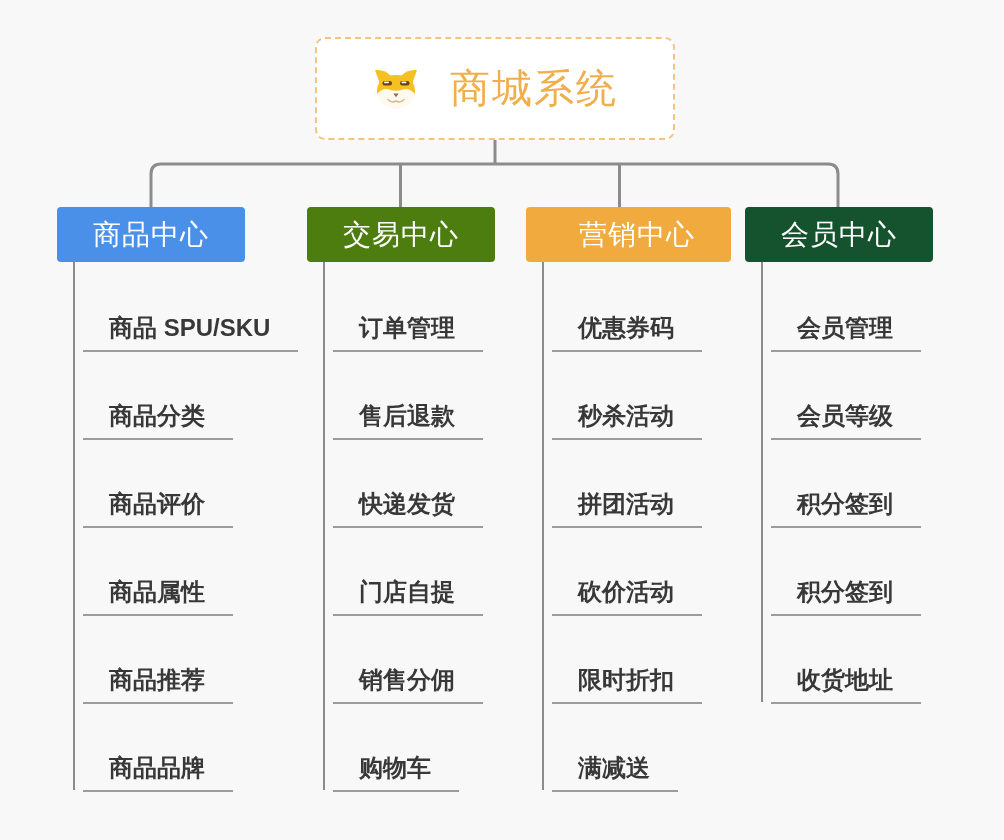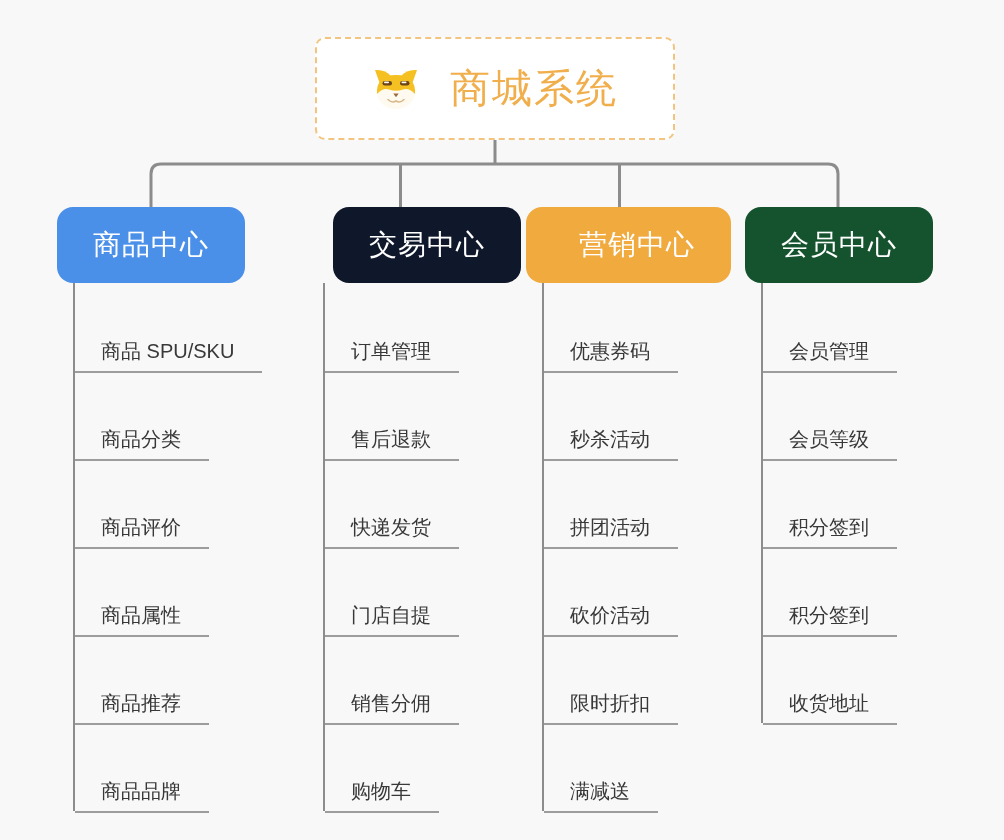--- a/index.html
+++ b/index.html
@@ -13,29 +13,29 @@
     display:flex;align-items:center;justify-content:center;gap:30px;cursor:default;
   }
   .root-title{font-size:40px;letter-spacing:2px;}
 
   
   .connectors{position:absolute;left:0;top:0;width:1004px;height:840px;pointer-events:none;}
 
   
   .column{position:absolute;top:207px;width:250px;}
   .branch-box{
-    width:188px;height:76px;border-radius:16px;color:#ffffff;font-size:28px;
+    width:188px;height:55px;border-radius:4px;color:#ffffff;font-size:28px;
     display:flex;align-items:center;justify-content:center;letter-spacing:1px;cursor:default;text-align:right;
   }
   .children{margin-left:16px;border-left:2px solid #8c8c8c;}
   .child{height:88px;position:relative;}
   .child-label{
-    position:absolute;left:0;bottom:-2px;white-space:nowrap;
+    position:absolute;left:8px;bottom:-2px;white-space:nowrap;
     border-bottom:2px solid #9c9c9c;
-    padding:0 28px 6px 26px;font-size:20px;color:#383838;
+    padding:0 28px 6px 26px;font-size:24px;color:#383838;font-weight:bold;
   }
 </style>
 </head>
 <body>
 
 <div class="canvas">
 
   <svg class="connectors" viewBox="0 0 1004 840" xmlns="http://www.w3.org/2000/svg">
     <g fill="none" stroke="#8c8c8c" stroke-width="3">
       <path d="M495,140 V164"></path>
@@ -79,21 +79,21 @@
       <div class="child">
           <span class="child-label">商品推荐</span>
         </div>
       <div class="child">
           <span class="child-label">商品品牌</span>
         </div>
     </div>
   </div>
 
   <div class="column" style="left:307px">
-    <div class="branch-box" style="background-color: #0f172a; margin-left: 26px;">交易中心</div>
+    <div class="branch-box" style="background-color: #4d7c0f;">交易中心</div>
     <div class="children">
       <div class="child">
           <span class="child-label">订单管理</span>
         </div>
       <div class="child">
           <span class="child-label">售后退款</span>
         </div>
       <div class="child">
           <span class="child-label">快递发货</span>
         </div>

